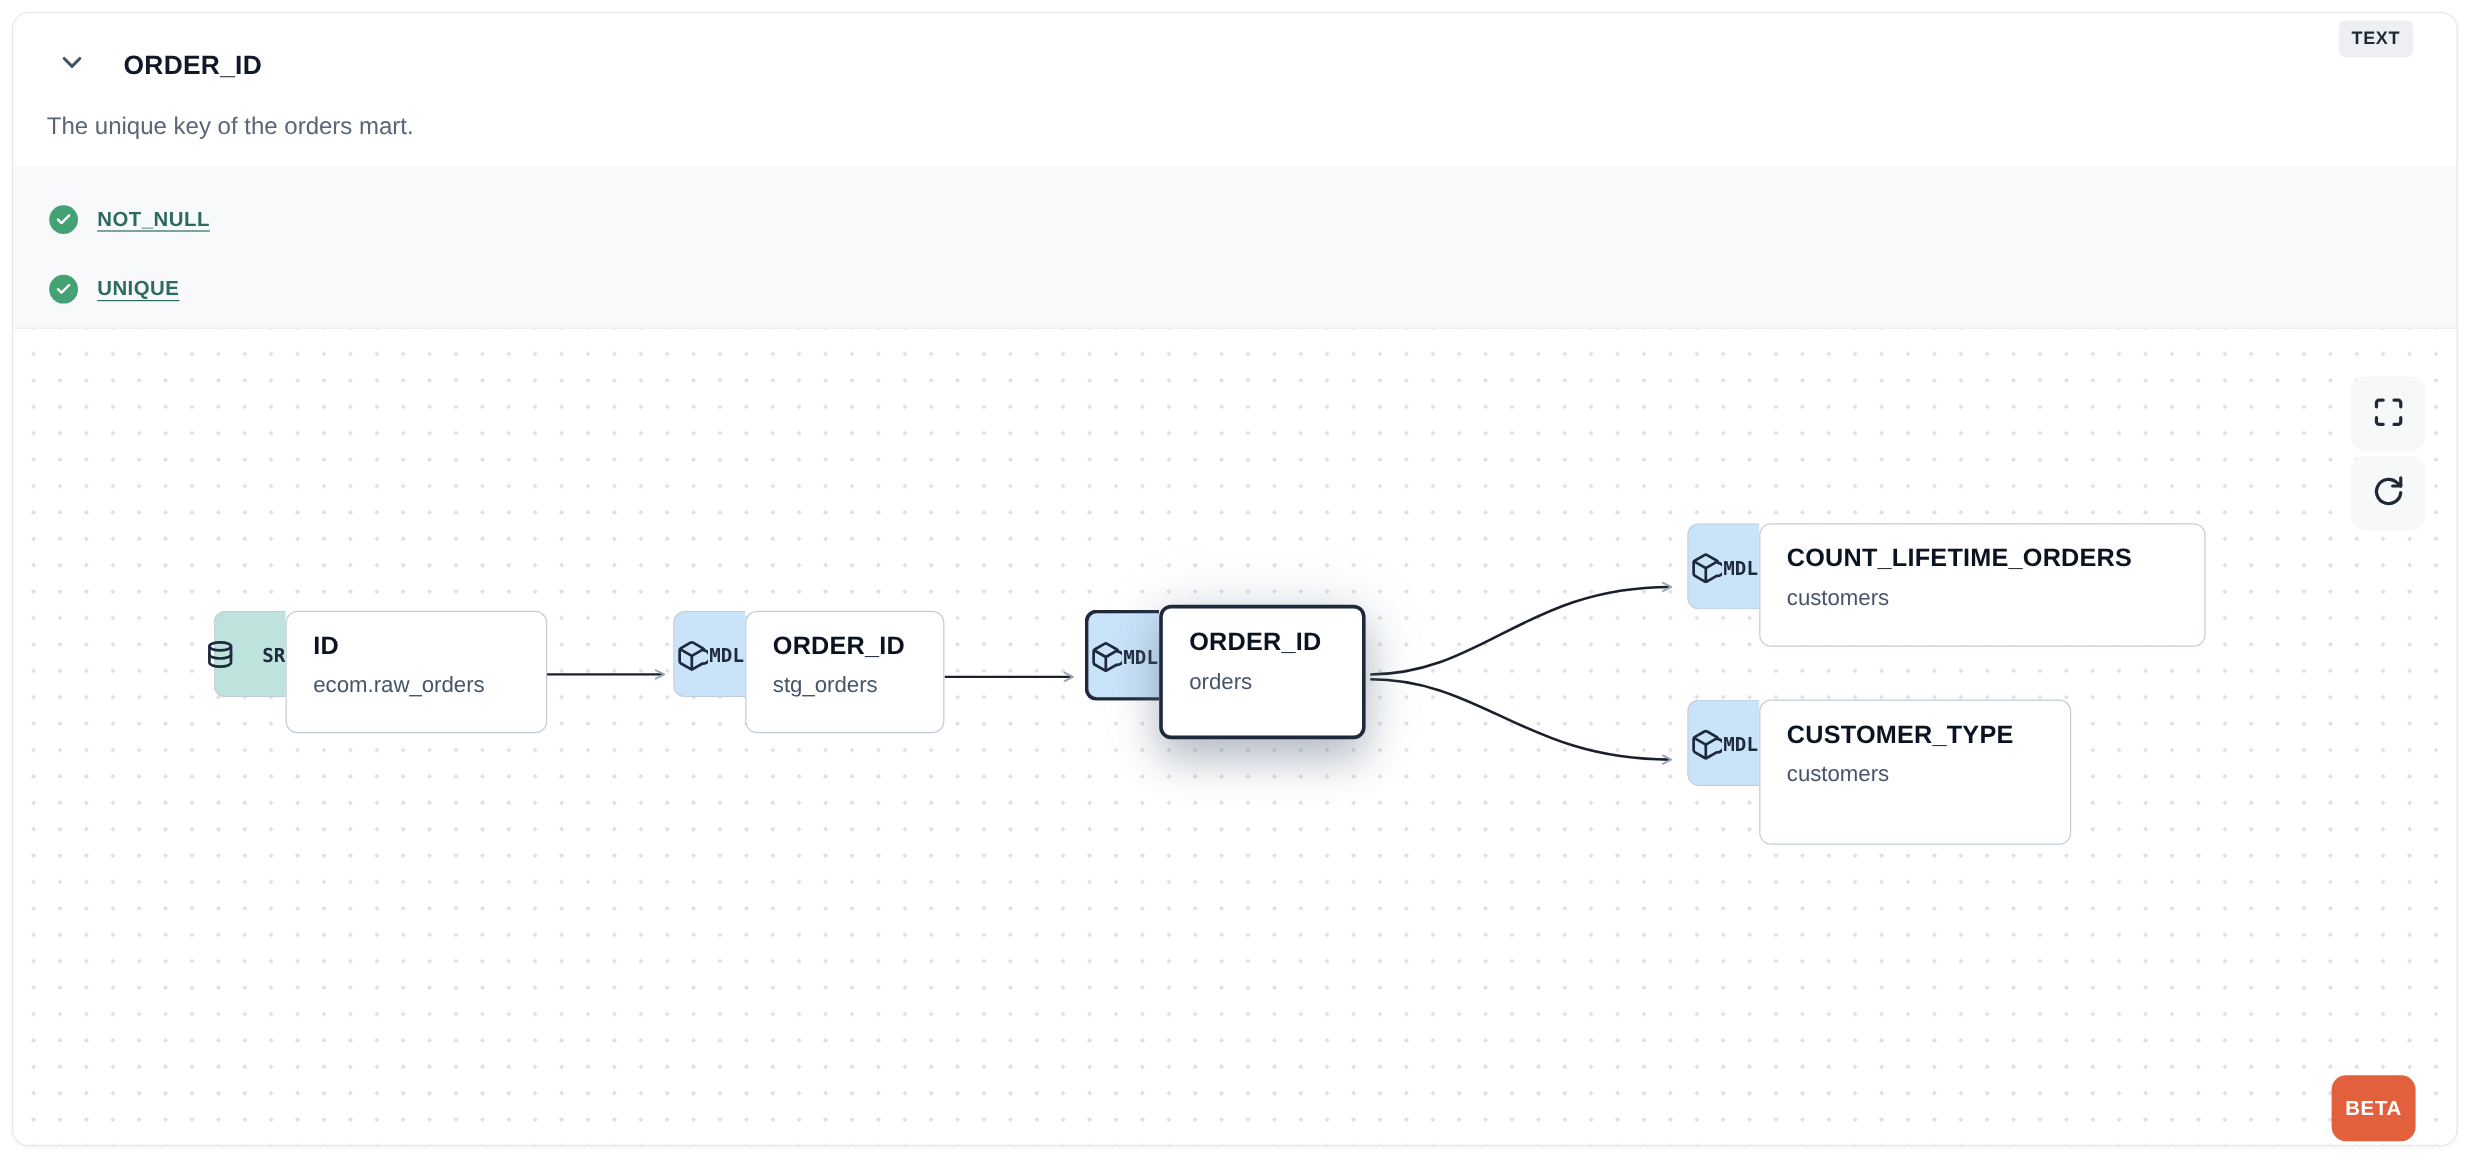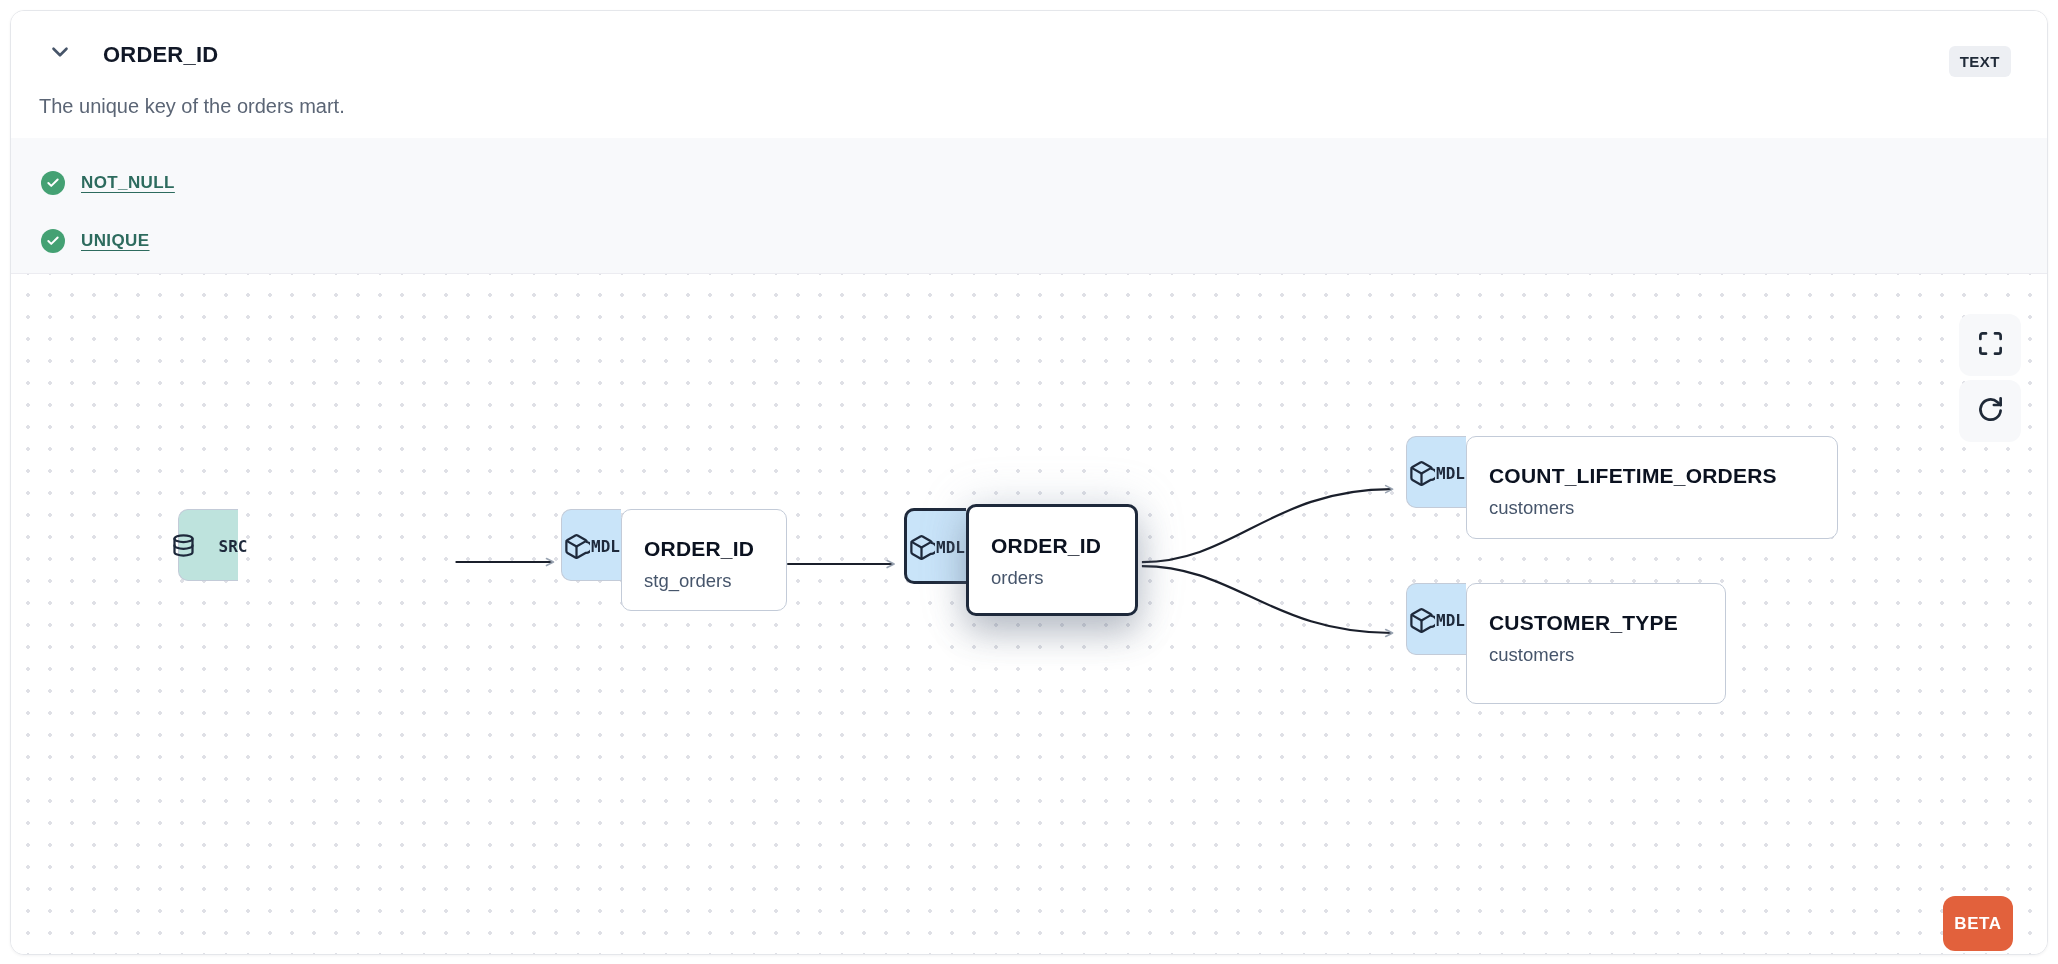--- a/index.html
+++ b/index.html
@@ -10,21 +10,21 @@
     background:#ffffff; border:1px solid #e5e7eb; border-radius:14px;
     overflow:hidden; box-shadow:0 1px 3px rgba(15,23,42,.05);text-decoration:underline; }
 
   
   .header { position:absolute; left:0; top:0; width:100%; height:127px; background:#fff; }
   .collapse-btn { position:absolute; left:30px; top:23px; width:38px; height:38px;
     display:flex; align-items:center; justify-content:center; cursor:pointer;
     background:transparent; border:none; }
   .page-title { position:absolute; left:92px; top:31px; font-size:22px; font-weight:700;
     color:#111827; letter-spacing:.2px; }
-  .type-badge { position:absolute; right:36px; top:35px; background:#edeff3;
+  .type-badge { position:absolute; right:36px; top:6px; background:#edeff3;
     color:#1f2937; font-size:15px; font-weight:700; letter-spacing:.5px;
     padding:7px 11px; border-radius:6px; }
   .description { position:absolute; left:28px; top:84px; font-size:20px; color:#5b6575; }
 
   
   .tests { position:absolute; left:0; top:127px; width:100%; height:136px;
     background:#f8f9fb; border-bottom:1px solid #ececf1; }
   .test-row { position:absolute; left:30px; height:26px; display:flex;
     align-items:center; gap:16px; }
   .test-row.r0 { top:32px; }
@@ -47,21 +47,21 @@
   .node { position:absolute; display:flex; align-items:flex-start; }
   .node-badge { width:60px; height:72px; border:1px solid #c3cbd8; border-right:none;
     border-radius:10px 0 0 10px; display:flex; flex-direction:row;
     align-items:center; justify-content:center; gap:1px; padding-top:2px; flex:0 0 auto; }
   .node-badge.src { background:#bee3dd;gap:22px; }
   .node-badge.mdl { background:#c9e4f9; }
   .node-badge svg { display:block; }
   .badge-label { font-family:"DejaVu Sans Mono", monospace; font-size:16px;
     font-weight:700; color:#1e293b; letter-spacing:0; }
   .node-card { background:#ffffff; border:1px solid #c3cbd8; border-radius:10px;
-    padding:27px 22px 0 22px; cursor:pointer; }
+    padding:17px 22px 0 22px; cursor:pointer; }
   .node-title { font-size:21px; font-weight:700; color:#0b1220; letter-spacing:.2px;
     white-space:nowrap; }
   .node-sub { font-size:18.5px; color:#46556b; margin-top:9px; white-space:nowrap; }
 
   .node.selected .node-badge { border:3px solid #1e293b; border-right:none;
     width:62px; height:76px; margin-top:4px; }
   .node.selected .node-card { border:3px solid #1e293b;
     box-shadow:0 18px 34px rgba(71,85,105,.32), 0 0 46px rgba(148,163,184,.28); }
 
   
@@ -131,20 +131,24 @@
       <div class="node-badge src">
         <span>
           <svg width="27" height="27" viewBox="0 0 24 24" fill="none" stroke="#1e293b" stroke-width="2" stroke-linecap="round" stroke-linejoin="round">
               <ellipse cx="12" cy="5" rx="8" ry="3"></ellipse>
               <path d="M4 5v6c0 1.66 3.58 3 8 3s8-1.34 8-3V5"></path>
               <path d="M4 11v6c0 1.66 3.58 3 8 3s8-1.34 8-3v-6"></path>
             </svg>
         </span>
         <span class="badge-label">SRC</span>
       </div>
+      <div class="node-card" style="width:218px; height:102px;">
+        <div class="node-title">ID</div>
+        <div class="node-sub">ecom.raw_orders</div>
+      </div>
     </div>
 
     <div class="node" style="left:550px; top:235px;">
       <div class="node-badge mdl">
         <span>
           <svg width="27" height="27" viewBox="0 0 24 24" fill="none" stroke="#1e293b" stroke-width="2" stroke-linecap="round" stroke-linejoin="round">
               <path d="M21 8a2 2 0 0 0-1-1.73l-7-4a2 2 0 0 0-2 0l-7 4A2 2 0 0 0 3 8v8a2 2 0 0 0 1 1.73l7 4a2 2 0 0 0 2 0l7-4A2 2 0 0 0 21 8z"></path>
               <path d="M3.3 7 12 12l8.7-5"></path>
               <path d="M12 22V12"></path>
             </svg>

